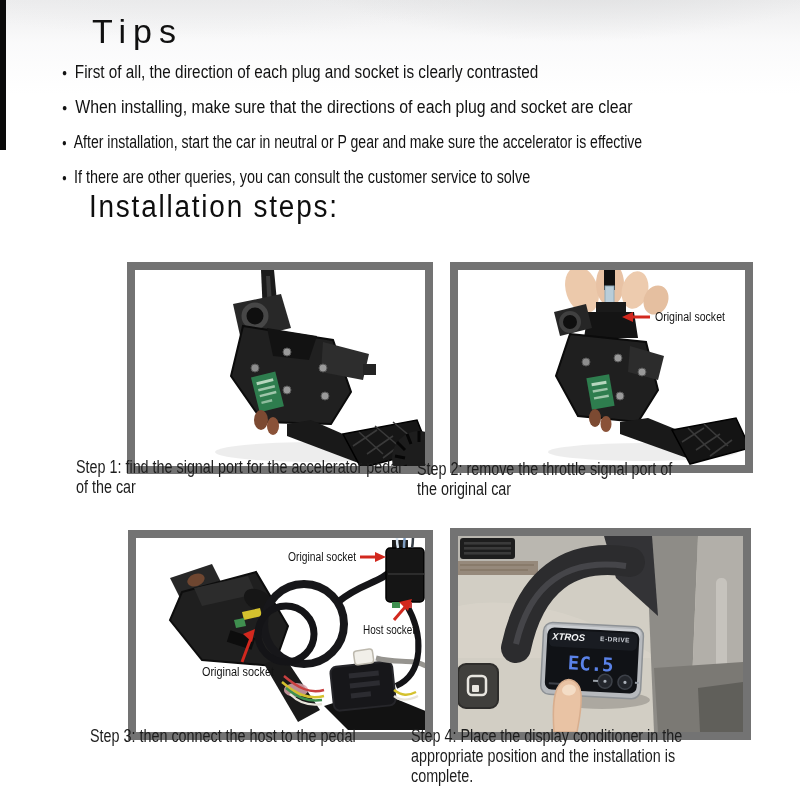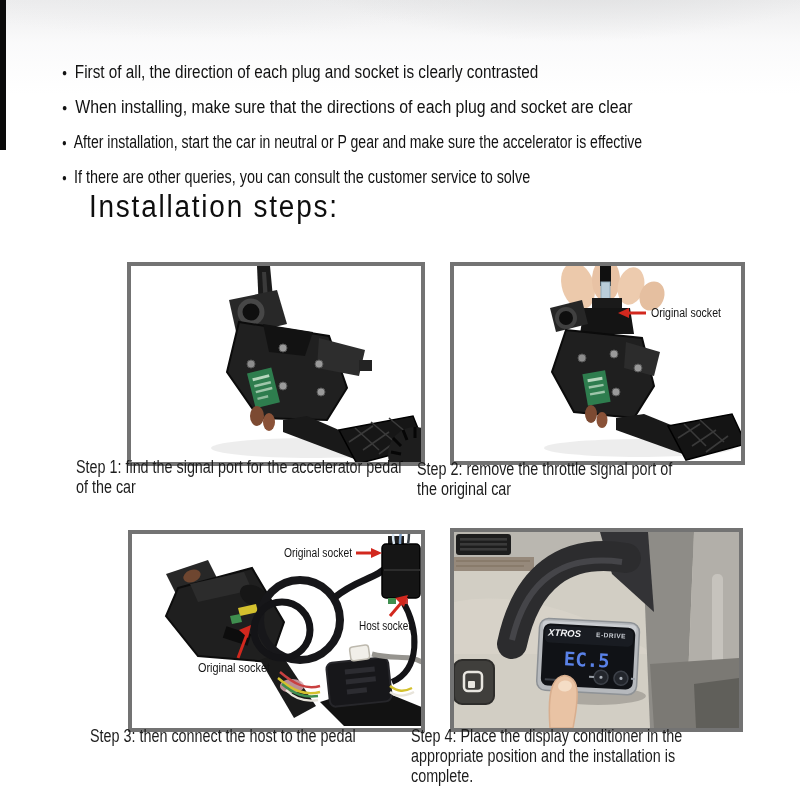--- a/index.html
+++ b/index.html
@@ -27,21 +27,21 @@
   }
   .tips-list li::before{content:"●";font-size:10px;vertical-align:2px;margin-right:9px;}
   .b1{transform:scaleX(.85);}
   .b2{transform:scaleX(.88);}
   .b3{transform:scaleX(.78);}
   .b4{transform:scaleX(.80);}
   .steps-title{
     position:absolute;left:89px;top:189px;margin:0;font-size:31px;font-weight:400;
     letter-spacing:2px;color:#0e0e0e;transform:scaleX(.90);transform-origin:left top;
   }
-  .photo{position:absolute;border:4px solid #737373;background:#fff;overflow:hidden;}
+  .photo{position:absolute;border:8px solid #737373;background:#fff;overflow:hidden;}
   .photo svg{display:block;}
   .p1{left:87px;top:246px;width:290px;height:196px;}
   .p2{left:410px;top:246px;width:287px;height:195px;}
   .p3{left:88px;top:514px;width:289px;height:194px;}
   .p4{left:410px;top:512px;width:285px;height:196px;}
   .caption{
     position:absolute;margin:0;font-size:17.5px;line-height:20px;color:#1d1d1d;
     transform:scaleX(.82);transform-origin:left top;
   }
   .c1{left:76px;top:457px;width:400px;}
@@ -54,20 +54,21 @@
   .devlcd{font-family:"DejaVu Sans Mono",monospace;font-weight:700;fill:#5a82e8;}
 </style>
 </head>
 <body>
 
 <div class="page">
 
   <div class="top-glow"></div>
   <div class="edge-bar"></div>
 
+  <h1 class="tips-title">Tips</h1>
 
   <ul class="tips-list">
     <li class="b1">First of all, the direction of each plug and socket is clearly contrasted</li>
     <li class="b2">When installing, make sure that the directions of each plug and socket are clear</li>
     <li class="b3">After installation, start the car in neutral or P gear and make sure the accelerator is effective</li>
     <li class="b4">If there are other queries, you can consult the customer service to solve</li>
   </ul>
 
   <h2 class="steps-title">Installation steps:</h2>
 

